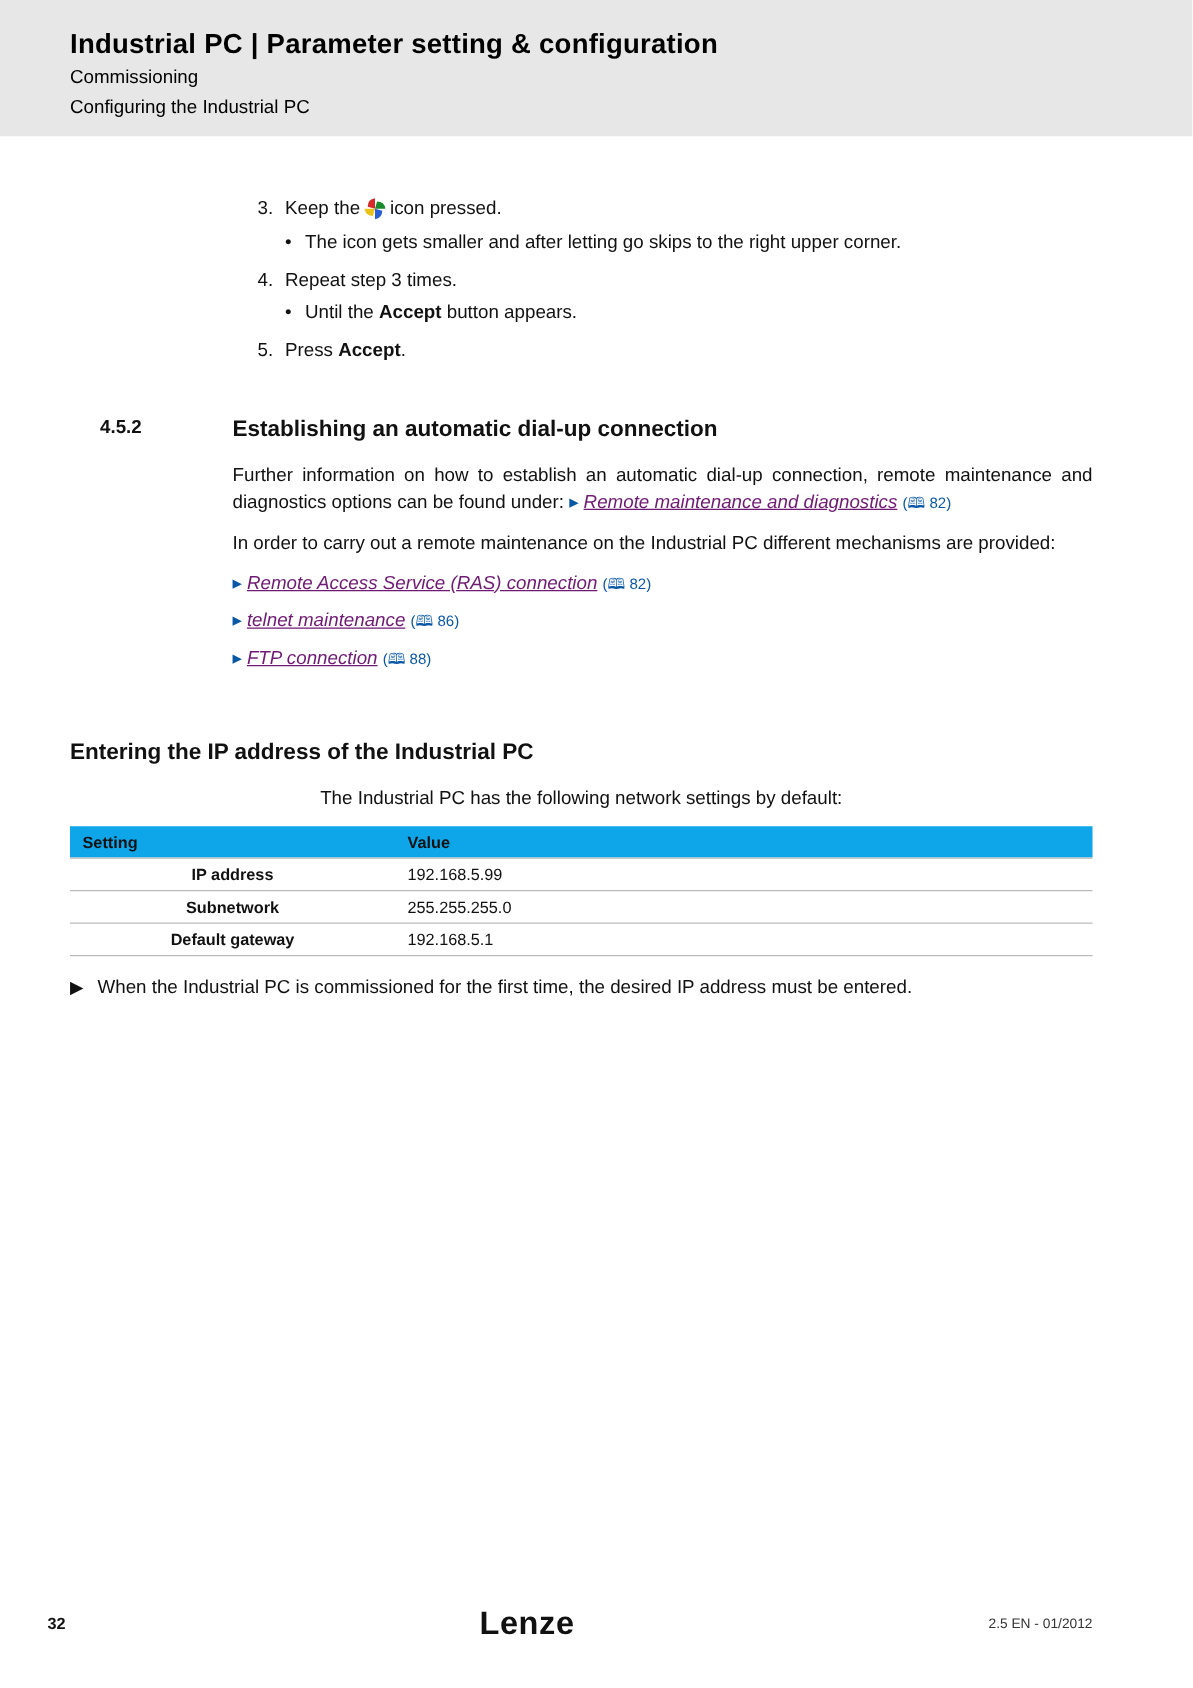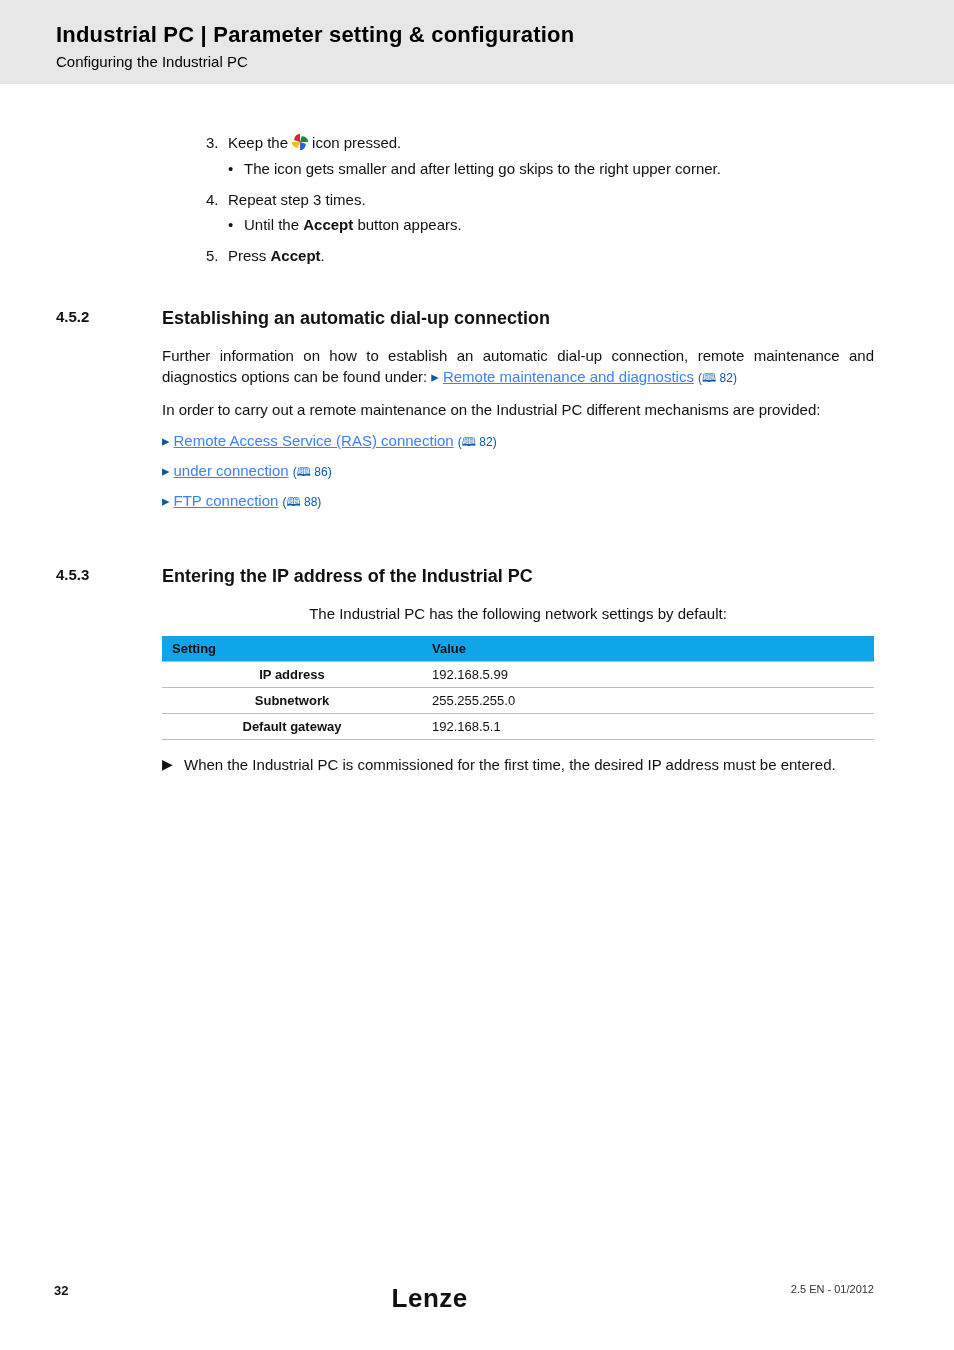--- a/index.html
+++ b/index.html
@@ -11,46 +11,47 @@
   .content { padding: 0 80px 0 56px; }
   .indent { padding-left: 150px; }
   .ol { margin-top: 48px; }
   .ol-item { margin-bottom: 14px; font-size: 15px; }
   .ol-row { display: flex; align-items: center; }
   .ol-num { width: 22px; flex: 0 0 22px; }
   .bullet-row { display: flex; margin: 8px 0 10px 22px; font-size: 15px; }
   .bullet-dot { width: 16px; flex: 0 0 16px; }
   .icon { width: 20px; height: 20px; display: inline-block; vertical-align: -4px; margin: 0 2px; }
   .sec { margin-top: 44px; display: flex; }
-  .sec-num { width: 106px; flex: 0 0 106px; font-weight: 700; font-size: 15px; }
+  .sec-num { width: 106px; flex: 0 0 106px; font-weight: 700; font-size: 15px; margin-left: 24px; }
   .sec-body { flex: 1; }
   .sec-head { font-weight: 700; font-size: 18px; margin-bottom: 16px; }
   .para { font-size: 15px; text-align: justify; line-height: 1.4; margin-bottom: 12px; }
-  .link { color: #3b82f6; text-decoration: underline; }
+  .link { color: #701a75; text-decoration: underline; font-style: italic; }
   .pageref { color: #0a58a5; font-size: 12px; }
   .tri { color: #0a58a5; margin-right: 4px; }
   .linklist { margin-top: 6px; }
   .linklist div { margin: 8px 0; font-size: 15px; }
   .table { width: 100%; border-collapse: collapse; margin-top: 8px; font-size: 13px; }
   .table th { background: #0ea5e9; text-align: left; font-weight: 700; padding: 5px 10px; border-bottom: 1px solid #bbb; }
   .table td { padding: 5px 10px; border-bottom: 1px solid #bbb; }
   .table td.k { font-weight: 700; width: 260px; text-align: center; }
   .note { display: flex; margin-top: 16px; font-size: 15px; }
   .note .arrow { width: 22px; flex: 0 0 22px; font-size: 14px; }
-  .footer { position: absolute; bottom: 36px; left: 16px; right: 0; display: flex; align-items: flex-start; justify-content: space-between; padding: 0 80px 0 38px; }
+  .footer { position: absolute; bottom: 36px; left: 0; right: 0; display: flex; align-items: center; justify-content: space-between; padding: 0 80px 0 38px; }
   .footer .pg { font-size: 13px; font-weight: 700; }
   .footer .ver { font-size: 11px; color: #333; }
   .brand { font-size: 26px; font-weight: 800; letter-spacing: .5px; font-family: Arial, sans-serif; }
 </style>
 </head>
 <body>
 
 <div class="page">
   <div class="banner">
     <div class="banner-title">Industrial PC | Parameter setting &amp; configuration</div>
+    <div class="banner-sub">Commissioning</div>
     <div class="banner-sub">Configuring the Industrial PC</div>
   </div>
 
   <div class="content">
     <div class="ol indent">
       <div class="ol-item">
         <div class="ol-row">
           <span class="ol-num">3.</span>
           <span>Keep the </span>
           <span class="icon">
@@ -100,33 +101,32 @@
           <span>Further information on how to establish an automatic dial-up connection, remote maintenance and diagnostics options can be found under:  </span><span class="tri">▸</span><a href="#" class="link">Remote maintenance and diagnostics</a>
           <span class="pageref"> (🕮 <span>82</span>)</span>
         </p>
         <p class="para">In order to carry out a remote maintenance on the Industrial PC different mechanisms are provided:</p>
         <div class="linklist">
           <div>
             <span class="tri">▸</span><a href="#" class="link">Remote Access Service (RAS) connection</a>
             <span class="pageref"> (🕮 <span>82</span>)</span>
           </div>
           <div>
-            <span class="tri">▸</span><a href="#" class="link">under connection</a>
+            <span class="tri">▸</span><a href="#" class="link">telnet maintenance</a>
             <span class="pageref"> (🕮 <span>86</span>)</span>
           </div>
           <div>
             <span class="tri">▸</span><a href="#" class="link">FTP connection</a>
             <span class="pageref"> (🕮 <span>88</span>)</span>
           </div>
         </div>
       </div>
     </div>
 
     <div class="sec">
-      <div class="sec-num">4.5.3</div>
       <div class="sec-body">
         <div class="sec-head">Entering the IP address of the Industrial PC</div>
         <p class="para" style="text-align:center">The Industrial PC has the following network settings by default:</p>
         <table class="table">
           <thead>
             <tr>
               <th>Setting</th>
               <th>Value</th>
             </tr>
           </thead>

